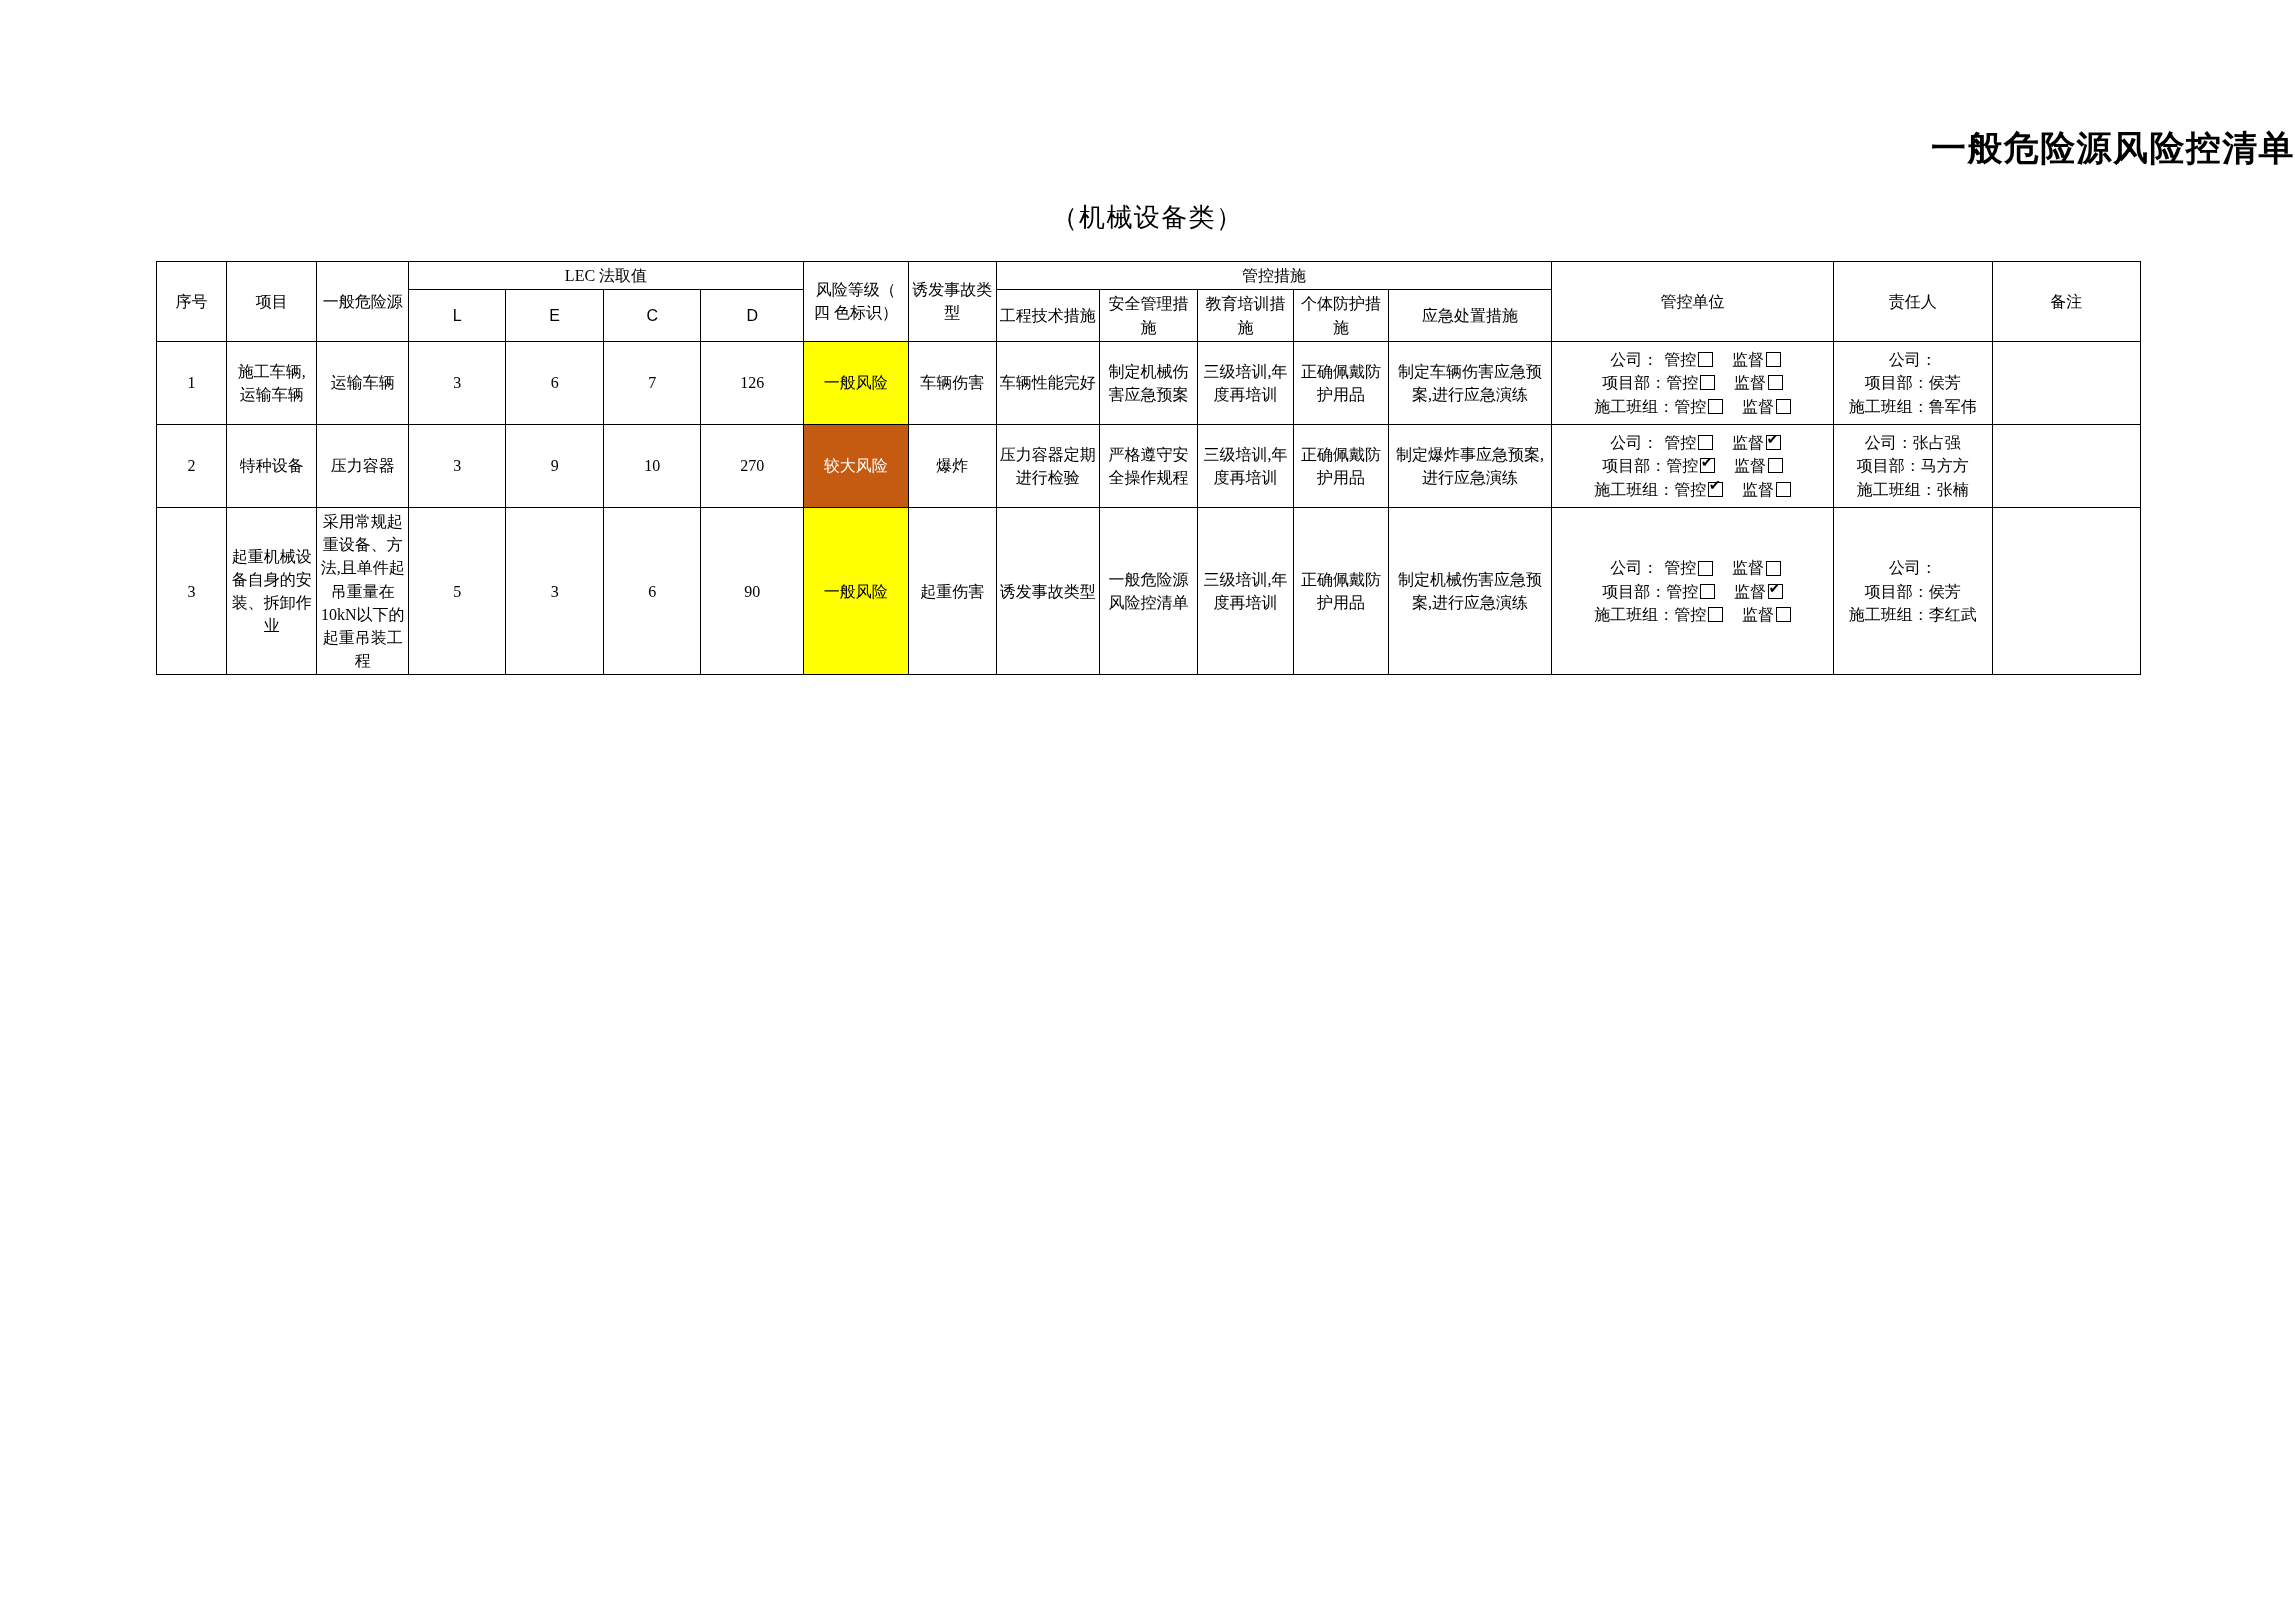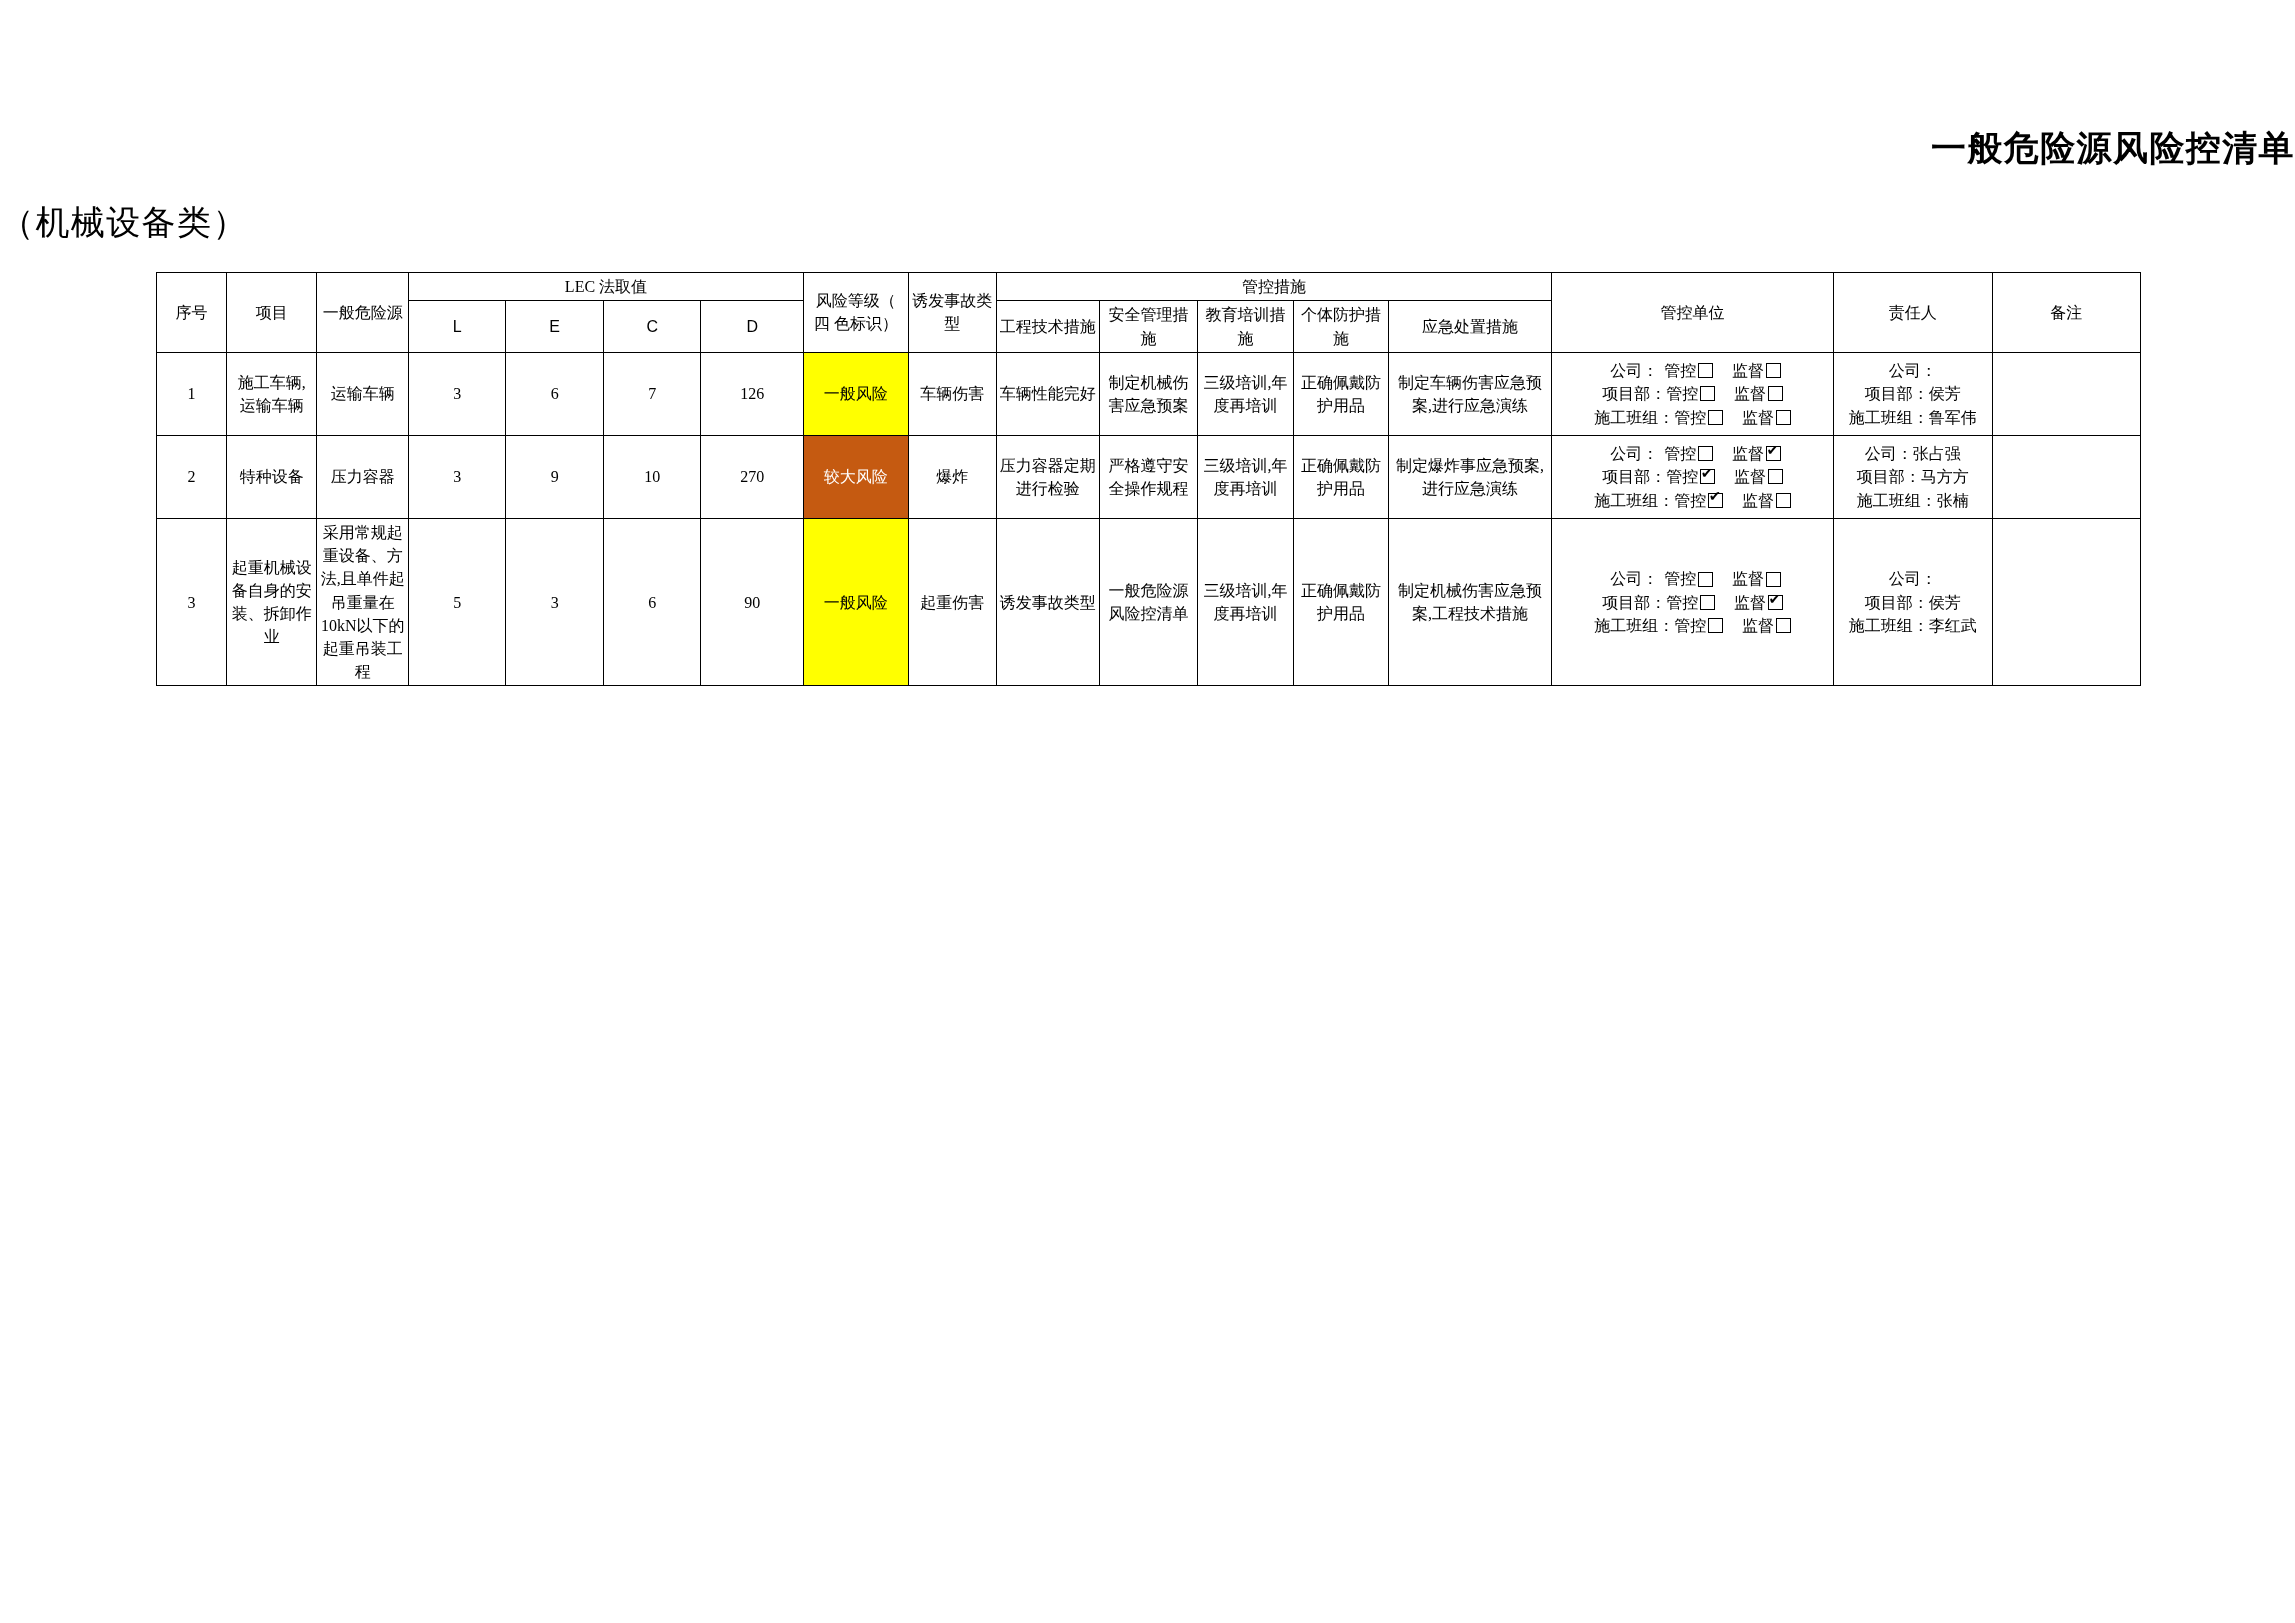--- a/index.html
+++ b/index.html
@@ -23,23 +23,23 @@
   }
   .doc-title {
     text-align: right;
     font-family: "Liberation Sans", sans-serif;
     font-weight: bold;
     font-size: 35px;
     letter-spacing: 1.4px;
     margin-top: 125px;
   }
   .doc-subtitle {
-    text-align: left;
+    text-align: center;
     font-family: "Liberation Serif", serif;
-    font-size: 34px;
+    font-size: 26px;
     margin-top: 28px;
     letter-spacing: 1.4px;
   }
   .table-wrap {
     margin: 26px 156px 0 156px;
   }
   table.risk {
     border-collapse: collapse;
     width: 1985px;
     table-layout: fixed;
@@ -242,21 +242,21 @@
             <td>5</td>
             <td>3</td>
             <td>6</td>
             <td>90</td>
             <td class="risk-yellow" style="background: rgb(255, 255, 0);">一般风险</td>
             <td class="cell-sm">起重伤害</td>
             <td class="cell-sm">诱发事故类型</td>
             <td class="cell-sm">一般危险源风险控清单</td>
             <td class="cell-sm">三级培训,年度再培训</td>
             <td class="cell-sm">正确佩戴防护用品</td>
-            <td class="cell-sm">制定机械伤害应急预案,工程技术措施</td>
+            <td class="cell-sm">制定机械伤害应急预案,进行应急演练</td>
             <td class="unit-cell">
               <div class="unit-line"><span class="unit-label">公司：</span><span>管控</span><span class="chk"></span><span class="gap"></span><span>监督</span><span class="chk"></span></div>
               <div class="unit-line"><span class="unit-label">项目部：</span><span>管控</span><span class="chk"></span><span class="gap"></span><span>监督</span><span class="chk checked"></span></div>
               <div class="unit-line"><span class="unit-label">施工班组：</span><span>管控</span><span class="chk"></span><span class="gap"></span><span>监督</span><span class="chk"></span></div>
             </td>
             <td class="resp-cell">
               <div>公司：</div>
               <div>项目部：侯芳</div>
               <div>施工班组：李红武</div>
             </td>

